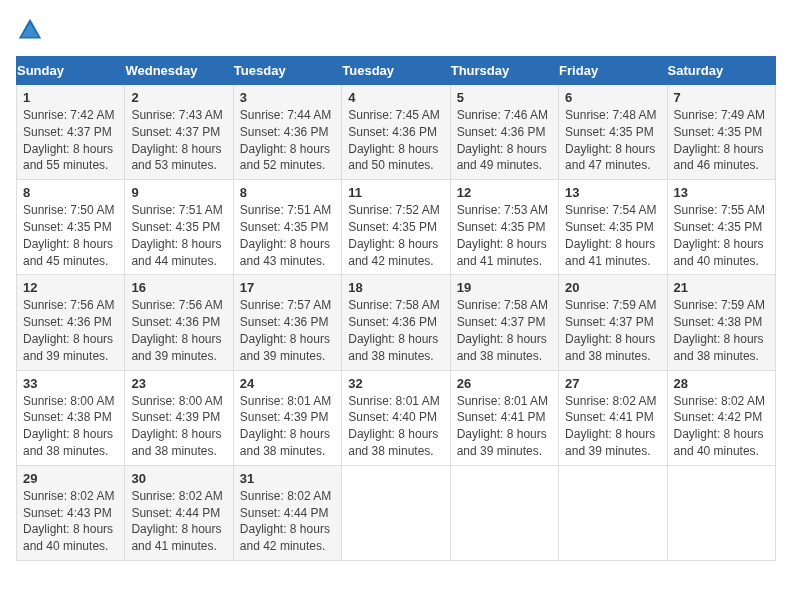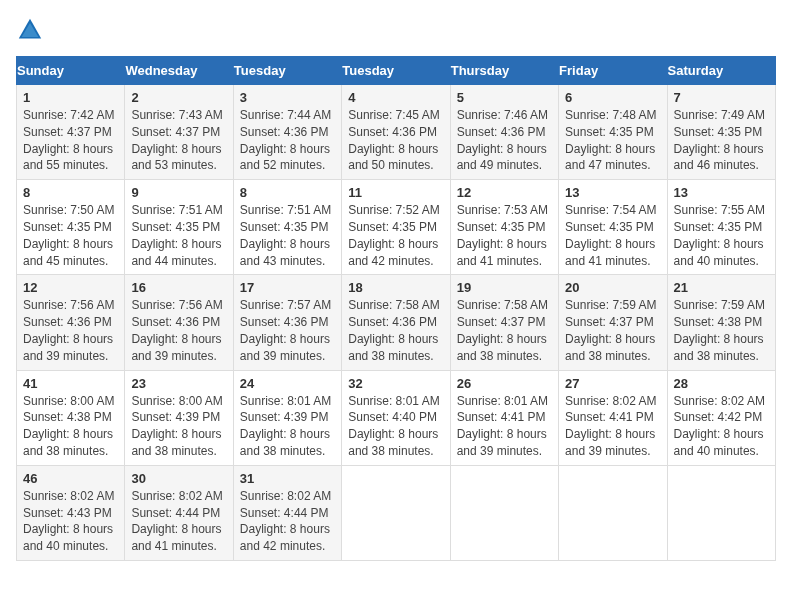--- a/index.html
+++ b/index.html
@@ -148,30 +148,30 @@
       <tr>
         <td><span class="day-num">12</span><span class="cell-info">Sunrise: 7:56 AM<br>Sunset: 4:36 PM<br>Daylight: 8 hours<br>and 39 minutes.</span></td>
         <td><span class="day-num">16</span><span class="cell-info">Sunrise: 7:56 AM<br>Sunset: 4:36 PM<br>Daylight: 8 hours<br>and 39 minutes.</span></td>
         <td><span class="day-num">17</span><span class="cell-info">Sunrise: 7:57 AM<br>Sunset: 4:36 PM<br>Daylight: 8 hours<br>and 39 minutes.</span></td>
         <td><span class="day-num">18</span><span class="cell-info">Sunrise: 7:58 AM<br>Sunset: 4:36 PM<br>Daylight: 8 hours<br>and 38 minutes.</span></td>
         <td><span class="day-num">19</span><span class="cell-info">Sunrise: 7:58 AM<br>Sunset: 4:37 PM<br>Daylight: 8 hours<br>and 38 minutes.</span></td>
         <td><span class="day-num">20</span><span class="cell-info">Sunrise: 7:59 AM<br>Sunset: 4:37 PM<br>Daylight: 8 hours<br>and 38 minutes.</span></td>
         <td><span class="day-num">21</span><span class="cell-info">Sunrise: 7:59 AM<br>Sunset: 4:38 PM<br>Daylight: 8 hours<br>and 38 minutes.</span></td>
       </tr>
       <tr>
-        <td><span class="day-num">41</span><span class="cell-info">Sunrise: 8:00 AM<br>Sunset: 4:38 PM<br>Daylight: 8 hours<br>and 38 minutes.</span></td>
+        <td><span class="day-num">33</span><span class="cell-info">Sunrise: 8:00 AM<br>Sunset: 4:38 PM<br>Daylight: 8 hours<br>and 38 minutes.</span></td>
         <td><span class="day-num">23</span><span class="cell-info">Sunrise: 8:00 AM<br>Sunset: 4:39 PM<br>Daylight: 8 hours<br>and 38 minutes.</span></td>
         <td><span class="day-num">24</span><span class="cell-info">Sunrise: 8:01 AM<br>Sunset: 4:39 PM<br>Daylight: 8 hours<br>and 38 minutes.</span></td>
         <td><span class="day-num">32</span><span class="cell-info">Sunrise: 8:01 AM<br>Sunset: 4:40 PM<br>Daylight: 8 hours<br>and 38 minutes.</span></td>
         <td><span class="day-num">26</span><span class="cell-info">Sunrise: 8:01 AM<br>Sunset: 4:41 PM<br>Daylight: 8 hours<br>and 39 minutes.</span></td>
         <td><span class="day-num">27</span><span class="cell-info">Sunrise: 8:02 AM<br>Sunset: 4:41 PM<br>Daylight: 8 hours<br>and 39 minutes.</span></td>
         <td><span class="day-num">28</span><span class="cell-info">Sunrise: 8:02 AM<br>Sunset: 4:42 PM<br>Daylight: 8 hours<br>and 40 minutes.</span></td>
       </tr>
       <tr>
-        <td><span class="day-num">46</span><span class="cell-info">Sunrise: 8:02 AM<br>Sunset: 4:43 PM<br>Daylight: 8 hours<br>and 40 minutes.</span></td>
+        <td><span class="day-num">29</span><span class="cell-info">Sunrise: 8:02 AM<br>Sunset: 4:43 PM<br>Daylight: 8 hours<br>and 40 minutes.</span></td>
         <td><span class="day-num">30</span><span class="cell-info">Sunrise: 8:02 AM<br>Sunset: 4:44 PM<br>Daylight: 8 hours<br>and 41 minutes.</span></td>
         <td><span class="day-num">31</span><span class="cell-info">Sunrise: 8:02 AM<br>Sunset: 4:44 PM<br>Daylight: 8 hours<br>and 42 minutes.</span></td>
         <td style="background: rgb(255, 255, 255);"></td>
         <td style="background: rgb(255, 255, 255);"></td>
         <td style="background: rgb(255, 255, 255);"></td>
         <td style="background: rgb(255, 255, 255);"></td>
       </tr>
     </tbody>
 </table>
 

